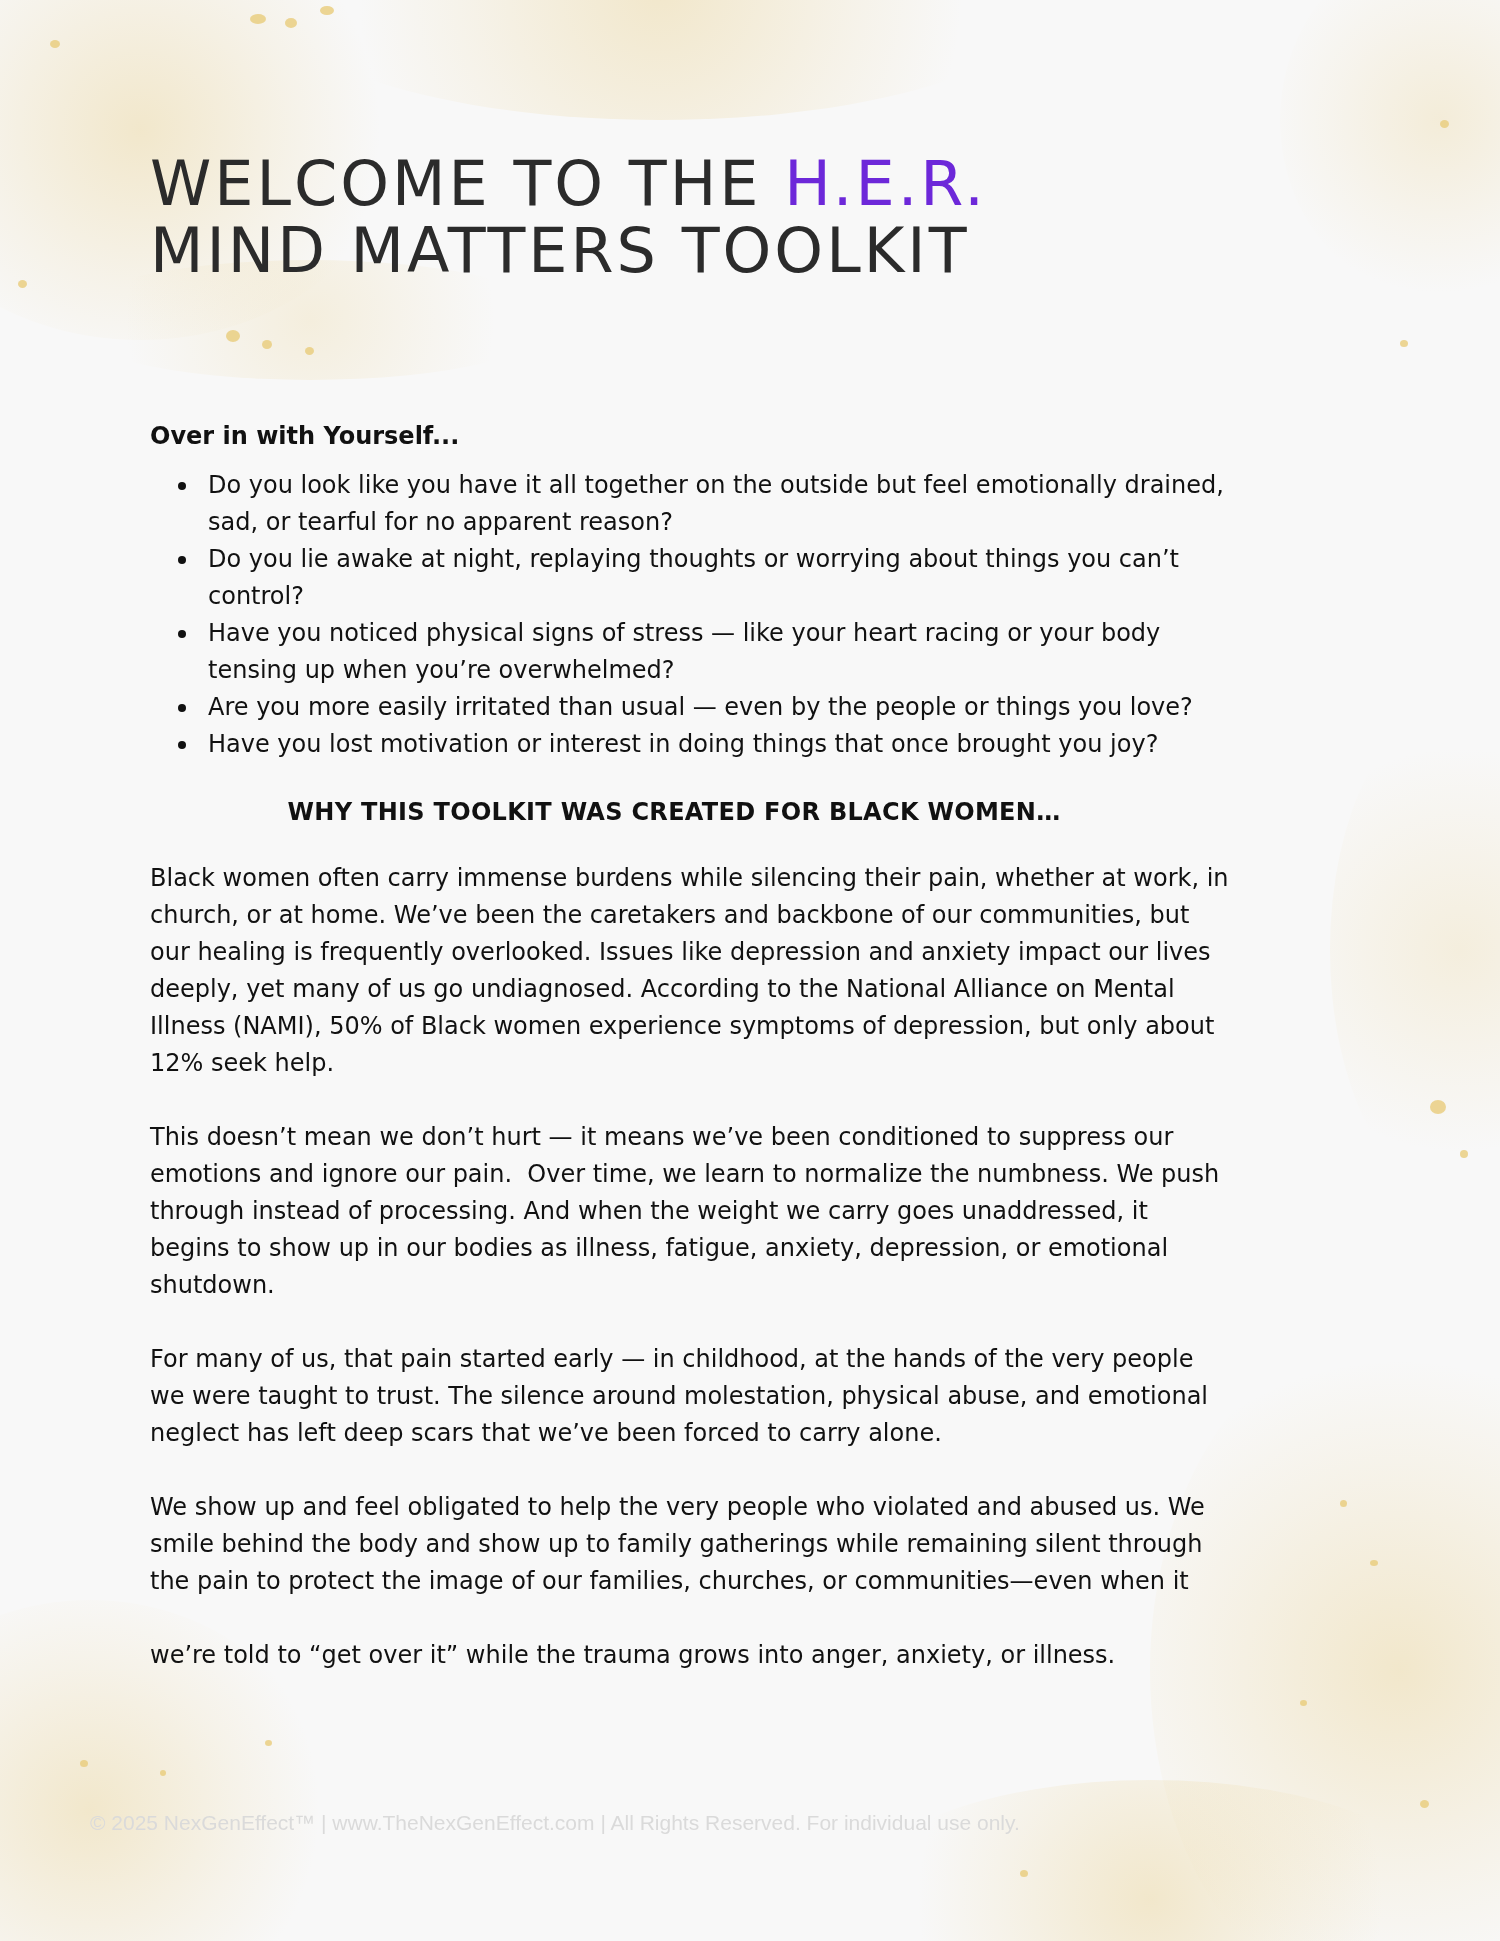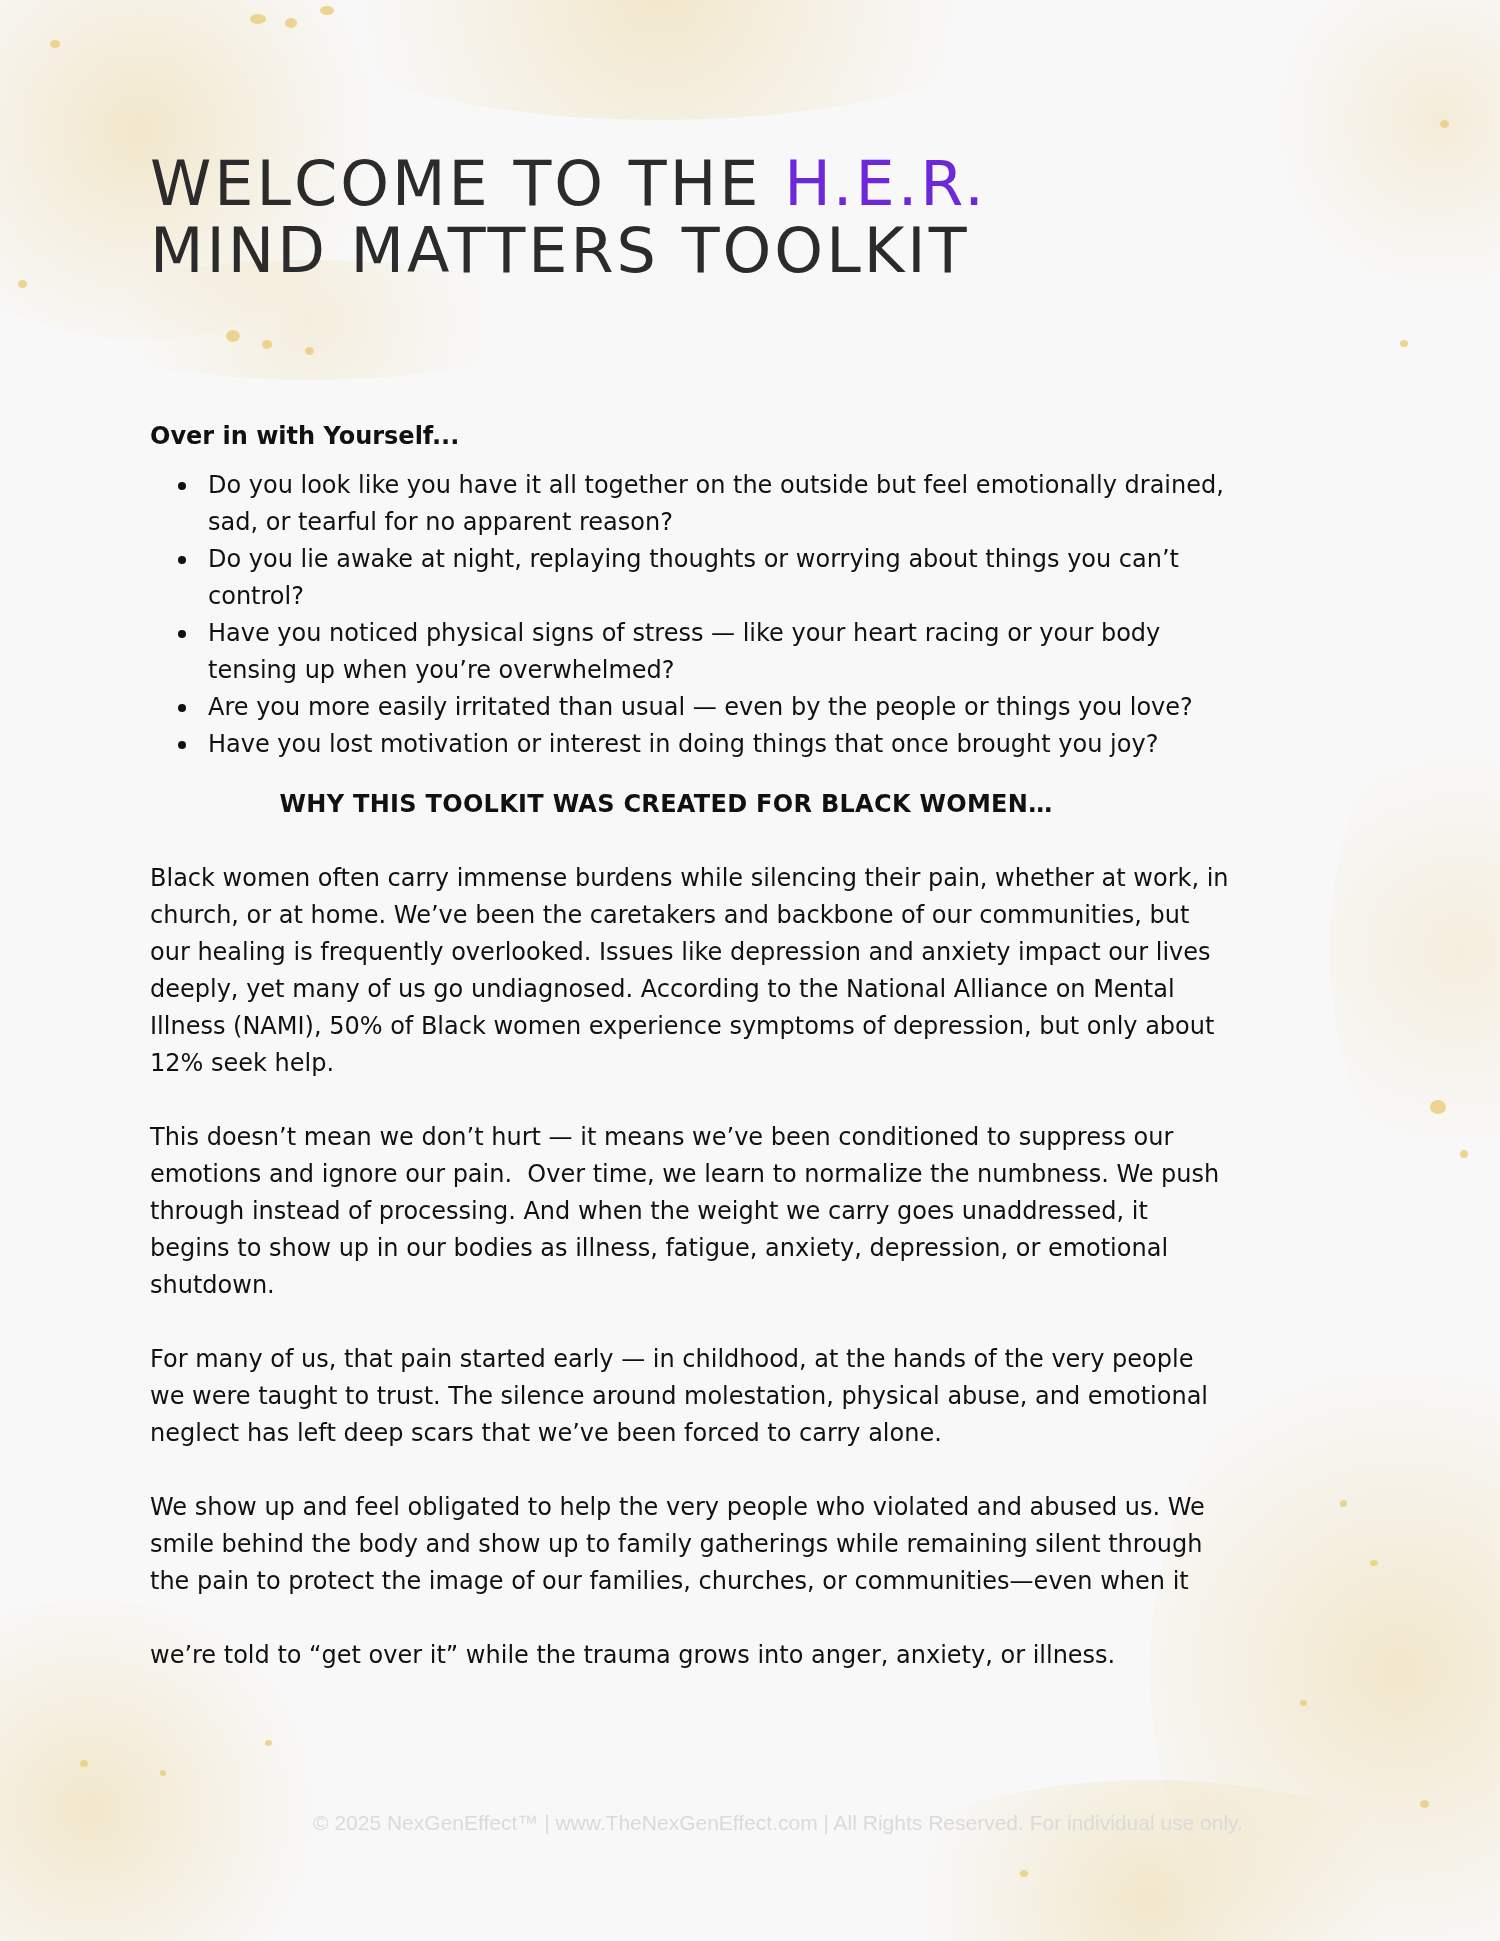--- a/index.html
+++ b/index.html
@@ -40,35 +40,35 @@
   }
   .checkin ul { margin: 12px; padding: 0; list-style: none; }
   .checkin li { position: relative; padding-left: 46px; }
   .checkin li .bullet {
     position: absolute; left: 16px; top: 15px;
     width: 8px; height: 8px; border-radius: 50%; background: #111;
   }
 
   .why-heading {
     position: absolute; left: 0; width: 1332px; top: 786px;
-    text-align: center; margin: 0;
+    text-align: center; margin: 8px;
     font-size: 24px; font-weight: bold; line-height: 37px; letter-spacing: 0.3px;
   }
 
   .body-text {
     position: absolute; left: 150px; top: 860px; width: 1220px;
     font-size: 24px; line-height: 37px;
   }
   .body-text p { margin: 0 0 37px 0; }
 
   .footer {
     position: absolute; left: 0; width: 1500px; top: 1808px;
-    text-align: center; font-size: 21px; line-height: 30px;
+    font-size: 21px; line-height: 30px;
     color: #dadada; font-family: "Liberation Sans", sans-serif;
-    padding-left: 56px; box-sizing: border-box;
+    padding-left: 90px; box-sizing: border-box;
   }
 </style>
 </head>
 <body>
 
 <div class="speck-layer">
   <div class="glow" style="left:-120px;top:-80px;width:520px;height:420px;"></div>
   <div class="glow" style="left:260px;top:-140px;width:800px;height:260px;"></div>
   <div class="glow" style="left:60px;top:260px;width:500px;height:120px;opacity:0.6;"></div>
   <div class="glow" style="left:1280px;top:-60px;width:320px;height:360px;opacity:0.7;"></div>

